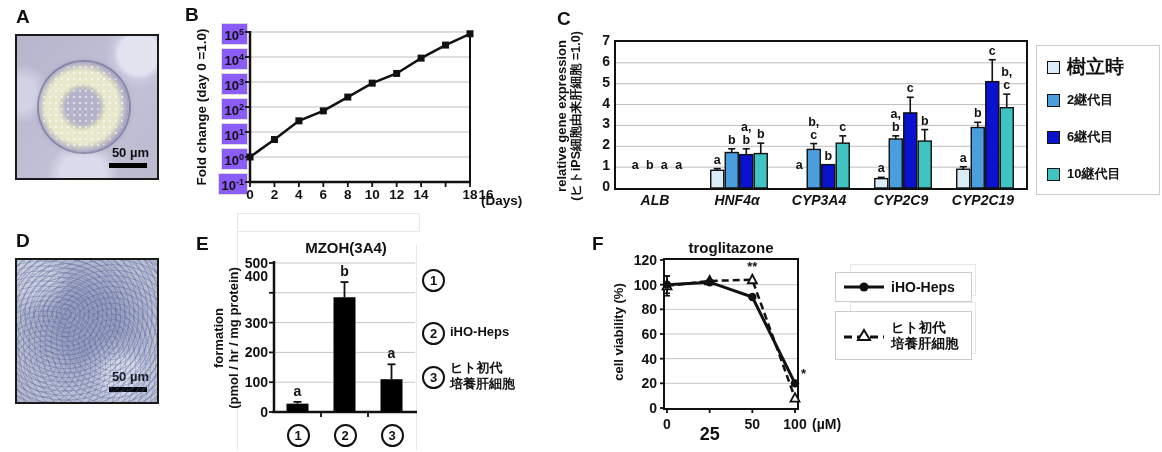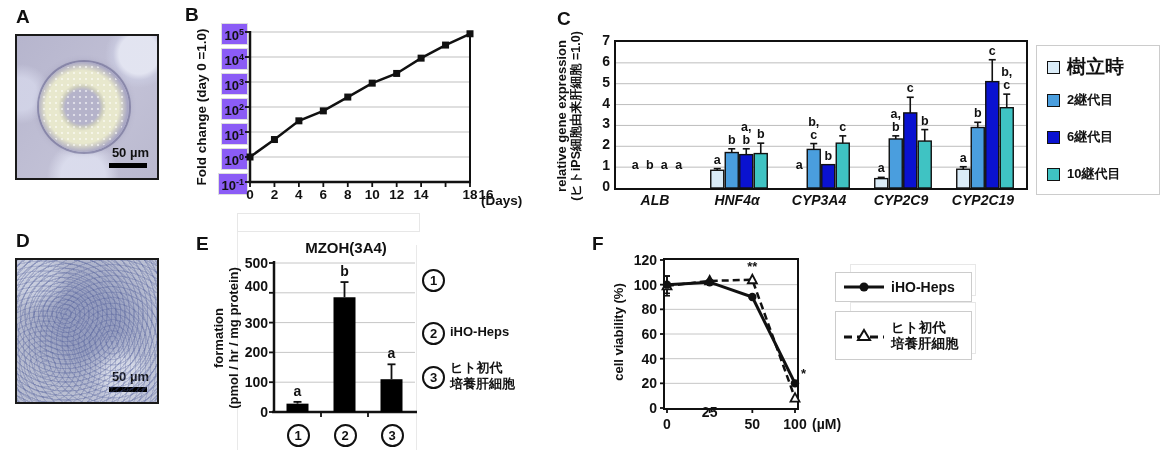--- a/index.html
+++ b/index.html
@@ -259,21 +259,21 @@
   <div class="title" style="left:280px;top:239px;width:132px;">MZOH(3A4)</div>
   <div class="rot" style="left:226px;top:338px;">
     <div style="font-size:13px;">formation</div>
     <div style="font-size:13px;">(pmol / hr / mg protein)</div>
   </div>
   <div id="eticks">
       <div class="tick" style="right:894px;top:403px;">0</div>
       <div class="tick" style="right:894px;top:373.2px;">100</div>
       <div class="tick" style="right:894px;top:343.4px;">200</div>
       <div class="tick" style="right:894px;top:313.6px;">300</div>
-      <div class="tick" style="right:894px;top:277px;">400</div>
+      <div class="tick" style="right:894px;top:267px;">400</div>
       <div class="tick" style="right:894px;top:254px;">500</div>
     </div>
   <svg id="svg-e" style="left:272px;top:256px;" width="150" height="168">
       <line x1="2" y1="126.2" x2="143" y2="126.2" stroke="#c6c6c6" stroke-width="1"></line>
       <line x1="2" y1="96.4" x2="143" y2="96.4" stroke="#c6c6c6" stroke-width="1"></line>
       <line x1="2" y1="66.60000000000001" x2="143" y2="66.60000000000001" stroke="#c6c6c6" stroke-width="1"></line>
       <line x1="2" y1="36.80000000000001" x2="143" y2="36.80000000000001" stroke="#c6c6c6" stroke-width="1"></line>
       <line x1="2" y1="7" x2="143" y2="7" stroke="#c6c6c6" stroke-width="1"></line>
       <line x1="2" y1="5" x2="2" y2="156" stroke="#111" stroke-width="2.5"></line>
       <line x1="0" y1="156" x2="145" y2="156" stroke="#111" stroke-width="2.5"></line>
@@ -309,20 +309,21 @@
   <div class="elegtxt" style="left:450px;top:324px;">
     <div>iHO-Heps</div>
   </div>
   <div class="cnum" style="left:422px;top:366px;">3</div>
   <div class="elegtxt" style="left:450px;top:360px;">
     <div>ヒト初代</div>
     <div>培養肝細胞</div>
   </div>
 
   <div class="plabel" style="left:592px;top:233px;">F</div>
+  <div class="title" style="left:663px;top:239px;width:136px;">troglitazone</div>
   <div class="rot" style="left:618px;top:332px;font-size:13px;">cell viability (%)</div>
   <div id="fticks">
       <div class="tick" style="right:505px;top:399px;">0</div>
       <div class="tick" style="right:505px;top:374.3333333333333px;">20</div>
       <div class="tick" style="right:505px;top:349.66666666666663px;">40</div>
       <div class="tick" style="right:505px;top:325px;">60</div>
       <div class="tick" style="right:505px;top:300.3333333333333px;">80</div>
       <div class="tick" style="right:505px;top:275.66666666666663px;">100</div>
       <div class="tick" style="right:505px;top:251px;">120</div>
     </div>
@@ -359,21 +360,21 @@
         <circle cx="2" cy="24.666666666666657" r="4.2" fill="#111"></circle>
         <circle cx="44.666666666666664" cy="22.19999999999999" r="4.2" fill="#111"></circle>
         <circle cx="87.33333333333333" cy="37" r="4.2" fill="#111"></circle>
         <circle cx="130" cy="123.33333333333333" r="4.2" fill="#111"></circle>
         <text x="87.33333333333333" y="10.73333333333332" text-anchor="middle" font-size="13" font-weight="bold" font-family="Liberation Sans, sans-serif" fill="#111">**</text>
         <text x="136" y="118.33333333333333" text-anchor="start" font-size="13" font-weight="bold" font-family="Liberation Sans, sans-serif" fill="#111">*</text>
       </svg>
   </div>
   <div id="fxticks">
       <div class="xt" style="left:653px;top:416px;width:28px;font-size:14px;">0</div>
-      <div class="xt" style="left:695.6666666666666px;top:404px;width:28px;font-size:14px;">25</div>
+      <div class="xt" style="left:695.6666666666666px;top:424px;width:28px;font-size:18px;">25</div>
       <div class="xt" style="left:738.3333333333334px;top:416px;width:28px;font-size:14px;">50</div>
       <div class="xt" style="left:781px;top:416px;width:28px;font-size:14px;">100</div>
     </div>
   <div class="xt" style="left:812px;top:416px;font-size:14px;">(µM)</div>
 
   <div class="artifact" style="left:850px;top:264px;width:124px;height:30px;"></div>
   <div class="artifact" style="left:850px;top:302px;width:124px;height:50px;"></div>
   <div class="legbox fleg" style="left:835px;top:272px;width:137px;height:30px;">
     <svg width="40" height="12" style="position:static;">
       <line x1="0" y1="6" x2="40" y2="6" stroke="#111" stroke-width="3"></line>

